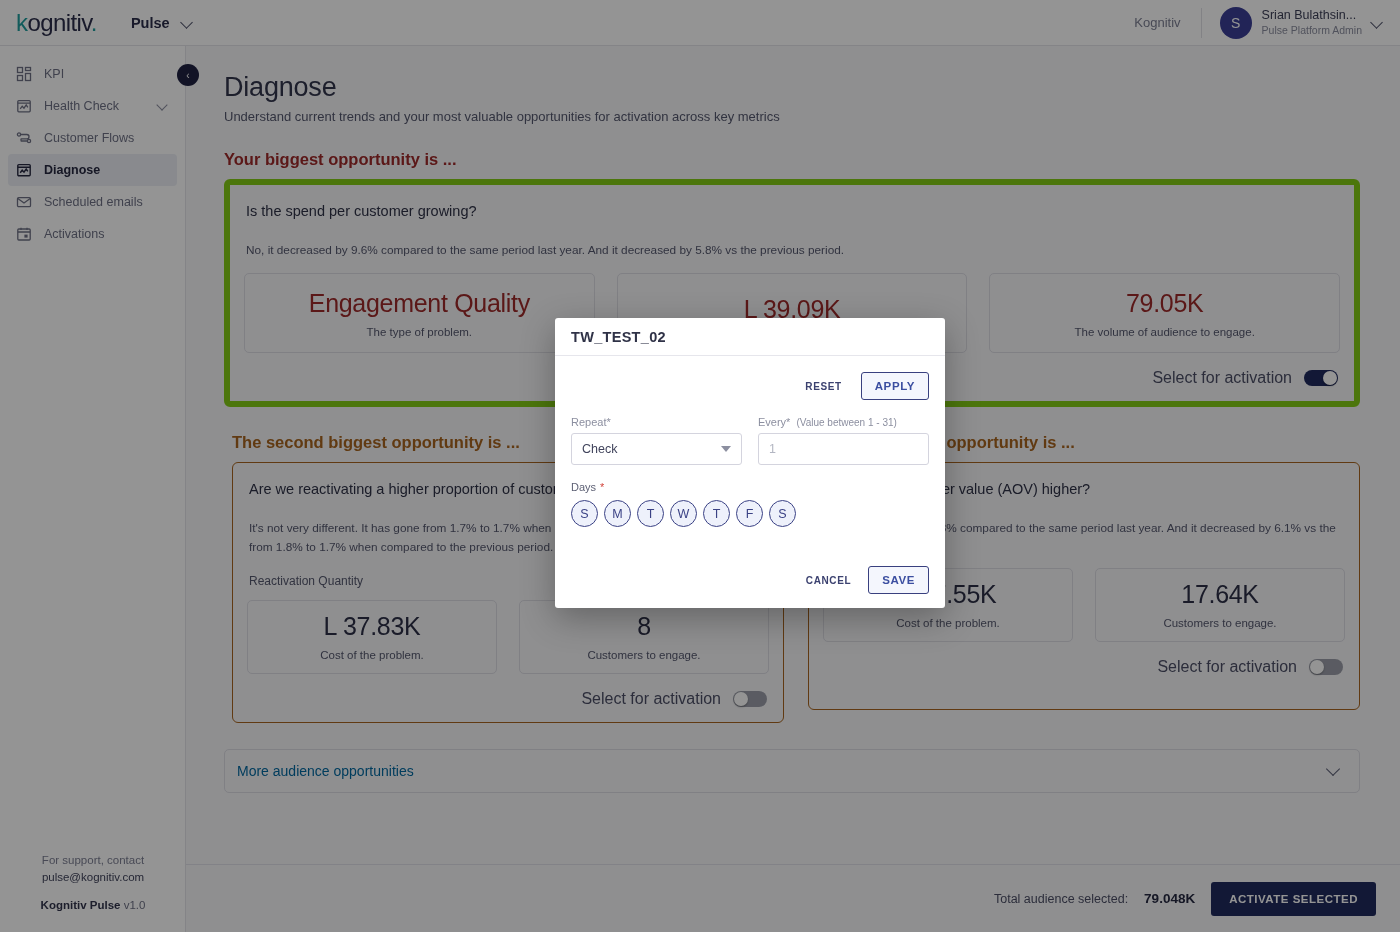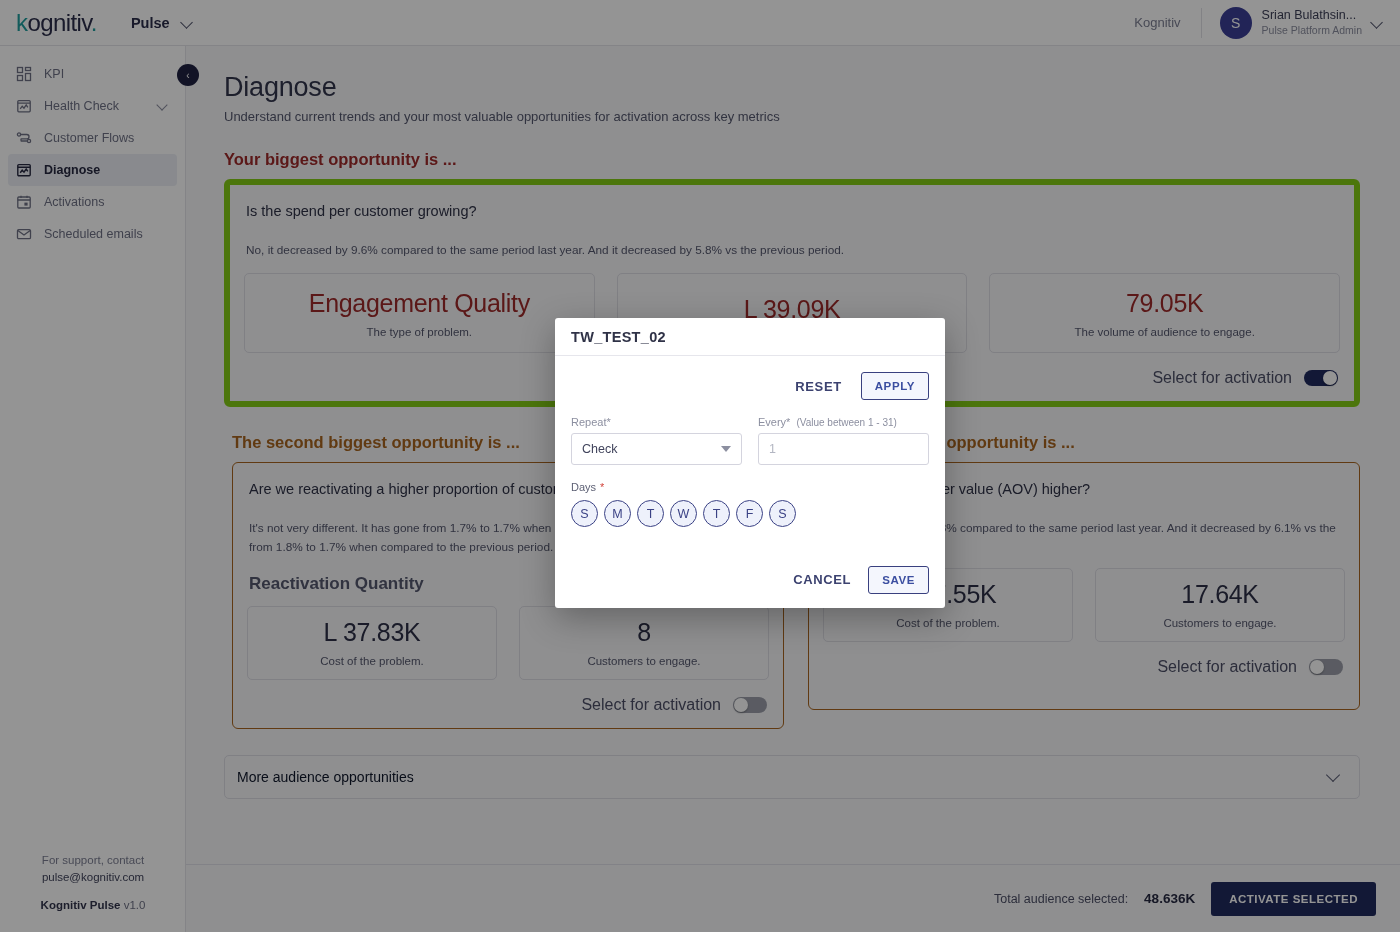--- a/index.html
+++ b/index.html
@@ -96,21 +96,21 @@
   .section-title { font-size: 16.5px; font-weight: bold; margin: 26px 0 10px 0; }
   .section-title.red { color: #9e2a2a; }
   .section-title.amber { color: #a8651f; }
 
   .opp-card { border-radius: 6px; background: #f6f6f8; padding: 14px 14px 14px 14px; }
   .opp-card.red { border: 6px solid #84cc16; }
   .opp-card.amber { border: 1px solid #a8651f; }
 
   .opp-q { font-size: 14.5px; color: #2f3247; padding: 4px 0 0 2px; }
   .opp-a { font-size: 11.8px; color: #55586e; margin-top: 22px; padding-left: 2px; line-height: 1.55; }
-  .opp-label { font-size: 17px; color: #55586e; margin-top: 18px; padding-left: 2px; font-weight: bold; }
+  .opp-label { font-size: 12px; color: #55586e; margin-top: 18px; padding-left: 2px; }
 
   .metrics { display: flex; gap: 22px; margin-top: 14px; }
   .metric {
     flex: 1; background: #f6f6f8; border: 1px solid #dcdce4; border-radius: 5px;
     height: 80px; display: flex; flex-direction: column; align-items: center; justify-content: center;
   }
   .metric .val { font-size: 25px; font-weight: 400; color: #2d3047; letter-spacing: -0.3px; }
   .metric .val.red { color: #9e2a2a; }
   .metric .cap { font-size: 11.5px; color: #55586e; margin-top: 8px; }
 
@@ -134,21 +134,21 @@
   .col .section-title { padding: 0; }
   .col .opp-card { min-height: 248px; }
   .col .metrics { margin-top: 12px; }
   .col .metric { height: 74px; }
 
   .more-bar {
     margin: 26px 40px 0 38px; background: #f6f6f8;
     border: 1px solid #dcdce4; border-radius: 5px; height: 44px;
     display: flex; align-items: center; padding: 0 18px 0 12px; cursor: pointer;
   }
-  .more-bar .txt { font-size: 14px; color: #0f172a; text-align: right; }
+  .more-bar .txt { font-size: 14px; color: #0369a1; text-align: right; }
   .more-bar .dn { margin-left: auto; width: 13px; height: 13px; position: relative; }
   .more-bar .dn::after {
     content: ""; position: absolute; left: 0; top: 0; width: 9px; height: 9px;
     border-right: 1.6px solid #5b5e74; border-bottom: 1.6px solid #5b5e74;
     transform: rotate(45deg);
   }
 
   .bottom-bar {
     position: absolute; left: 0; bottom: 0; width: 1214px; height: 68px;
     background: #f6f6f8; border-top: 1px solid #e0e0e8;
@@ -175,21 +175,21 @@
   .modal-head {
     height: 38px; display: flex; align-items: center;
     padding-left: 16px; border-bottom: 1px solid #e6e6ec;
   }
   .modal-title { font-size: 14.5px; font-weight: bold; color: #2f3247; letter-spacing: .3px; }
   .modal-body { flex: 1; padding: 14px 16px 0 16px; position: relative; }
   .modal-actions-top {
     display: flex; align-items: center; justify-content: flex-end; gap: 10px; height: 32px;
   }
   .btn-text {
-    font-size: 13px; font-weight: bold; letter-spacing: .6px;
+    font-size: 10px; font-weight: bold; letter-spacing: .6px;
     color: #3c4270; padding: 7px 9px; cursor: pointer; background: none; border: none;
     font-family: inherit;
   }
   .btn-outline {
     font-size: 11.5px; font-weight: bold; letter-spacing: .6px;
     color: #3b4ea0; background: #f4f6fd; border: 1px solid #39407f;
     border-radius: 3px; padding: 7px 13px; cursor: pointer; font-family: inherit;
   }
   .field-row { display: flex; gap: 16px; margin-top: 14px; }
   .field { flex: 1; }
@@ -288,36 +288,36 @@
             <rect x="1.8" y="2.6" width="12.4" height="11.2" rx="1"></rect>
             <path d="M1.8 5.2h12.4M4.2 10.8l2-2.6 1.8 2 2.2-3.2 1.6 2.4"></path>
           </svg>
         </span>
         <span>Diagnose</span>
       </div>
 
       <div class="nav-item">
         <span class="nav-icon">
           <svg viewBox="0 0 16 16" width="16" height="16" fill="none" stroke="currentColor" stroke-width="1.3">
+            <rect x="1.5" y="3.6" width="13" height="9" rx="1.2"></rect>
+            <path d="M1.8 4.4l6.2 4.6 6.2-4.6"></path>
+          </svg>
+        </span>
+        <span>Scheduled emails</span>
+      </div>
+
+      <div class="nav-item">
+        <span class="nav-icon">
+          <svg viewBox="0 0 16 16" width="16" height="16" fill="none" stroke="currentColor" stroke-width="1.3">
             <rect x="1.8" y="3" width="12.4" height="11" rx="1"></rect>
             <path d="M1.8 6h12.4M5 1.8v2.2M11 1.8v2.2"></path>
             <rect x="8.4" y="8.6" width="3.2" height="3" fill="currentColor" stroke="none"></rect>
           </svg>
         </span>
         <span>Activations</span>
-      </div>
-
-      <div class="nav-item">
-        <span class="nav-icon">
-          <svg viewBox="0 0 16 16" width="16" height="16" fill="none" stroke="currentColor" stroke-width="1.3">
-            <rect x="1.5" y="3.6" width="13" height="9" rx="1.2"></rect>
-            <path d="M1.8 4.4l6.2 4.6 6.2-4.6"></path>
-          </svg>
-        </span>
-        <span>Scheduled emails</span>
       </div>
 
     </div>
 
     <div class="side-footer">
       <div>For support, contact</div>
       <div class="em">pulse@kognitiv.com</div>
       <div class="ver">
         <b>Kognitiv Pulse</b>
         <span>v1.0</span>
@@ -415,21 +415,21 @@
       </div>
     </div>
 
     <div class="more-bar">
       <span class="txt">More audience opportunities</span>
       <span class="dn"></span>
     </div>
 
     <div class="bottom-bar">
       <span class="tot-label">Total audience selected:</span>
-      <span class="tot-val">48.636K</span>
+      <span class="tot-val">79.048K</span>
       <span class="activate-btn">ACTIVATE SELECTED</span>
     </div>
   </div>
 
   <div class="overlay"></div>
 
   <div class="modal">
     <div class="modal-head">
       <div class="modal-title">TW_TEST_02</div>
     </div>

